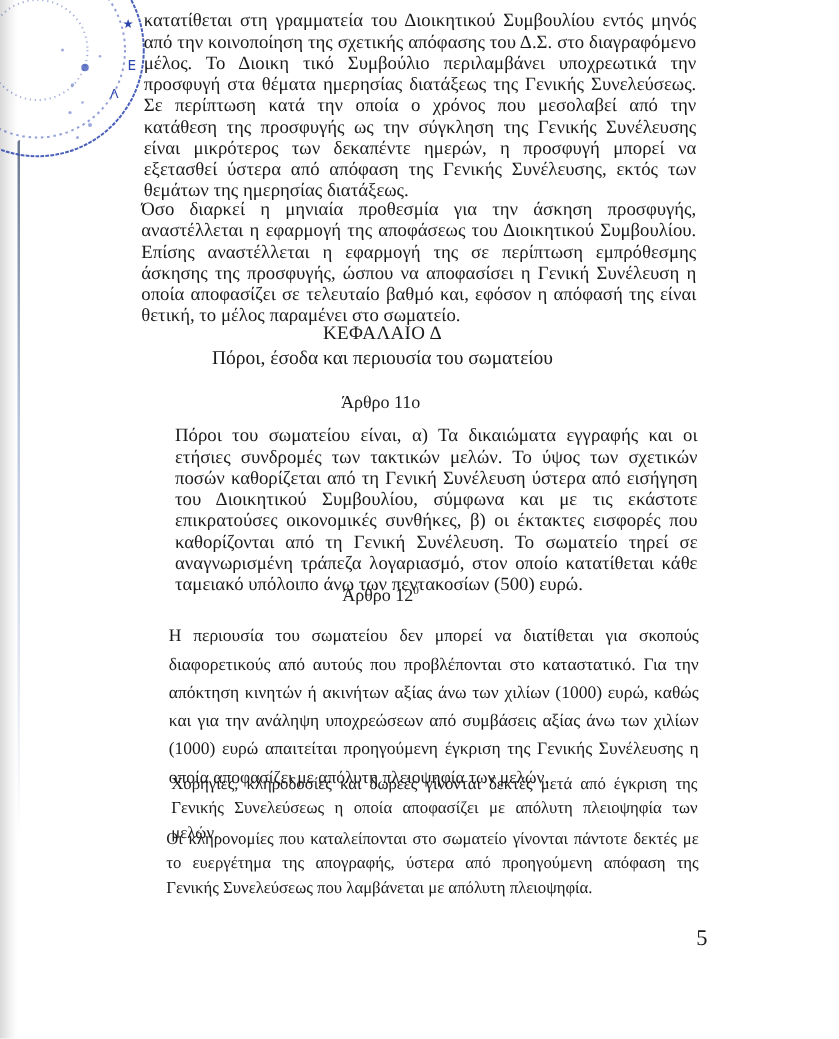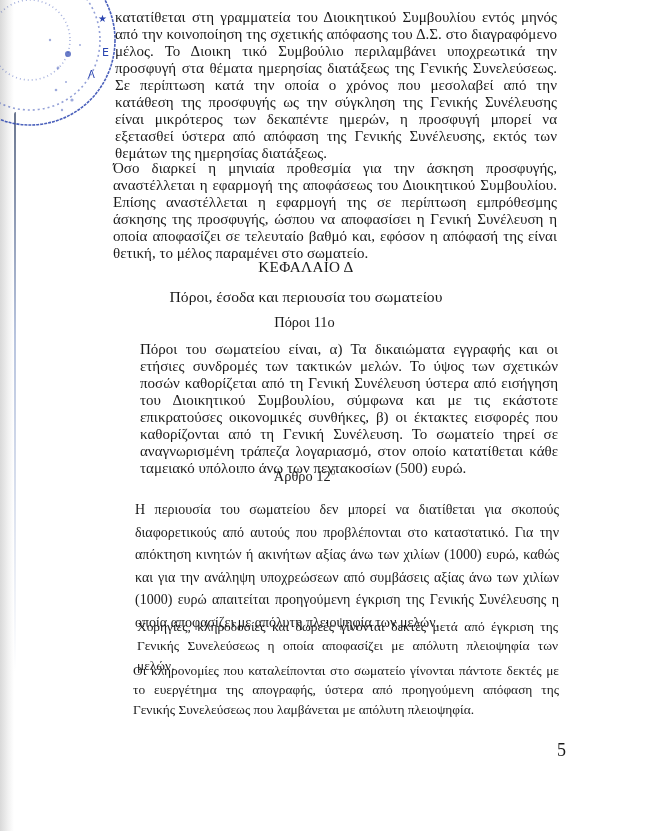--- a/index.html
+++ b/index.html
@@ -70,21 +70,21 @@
     }
     .chapter {
       font-size: 15.2px;
       letter-spacing: 0.3px;
       top: 258px;
       padding-left: 35px;
       box-sizing: border-box;
     }
     .chapter-sub {
       font-size: 15.6px;
-      top: 288px;
+      top: 278px;
       padding-left: 35px;
       box-sizing: border-box;
     }
     .article {
       font-size: 14.4px;
     }
     .article-11 { top: 314px; padding-left: 32px; box-sizing: border-box; }
     .article-12 { top: 467px; padding-left: 32px; box-sizing: border-box; }
     sup { font-size: 9px; vertical-align: 6px; }
     .page-number {
@@ -126,21 +126,21 @@
 <div class="page">
 
   <p class="para last-line" style="left:115px; top:9px; width:442px;">κατατίθεται στη γραμματεία του Διοικητικού Συμβουλίου εντός μηνός από την κοινοποίηση της σχετικής απόφασης του Δ.Σ. στο διαγραφόμενο μέλος. Το Διοικη τικό Συμβούλιο περιλαμβάνει υποχρεωτικά την προσφυγή στα θέματα ημερησίας διατάξεως της Γενικής Συνελεύσεως. Σε περίπτωση κατά την οποία ο χρόνος που μεσολαβεί από την κατάθεση της προσφυγής ως την σύγκληση της Γενικής Συνέλευσης είναι μικρότερος των δεκαπέντε ημερών, η προσφυγή μπορεί να εξετασθεί ύστερα από απόφαση της Γενικής Συνέλευσης, εκτός των θεμάτων της ημερησίας διατάξεως.</p>
 
   <p class="para last-line" style="left:113px; top:160px; width:444px;">Όσο διαρκεί η μηνιαία προθεσμία για την άσκηση προσφυγής, αναστέλλεται η εφαρμογή της αποφάσεως του Διοικητικού Συμβουλίου. Επίσης αναστέλλεται η εφαρμογή της σε περίπτωση εμπρόθεσμης άσκησης της προσφυγής, ώσπου να αποφασίσει η Γενική Συνέλευση η οποία αποφασίζει σε τελευταίο βαθμό και, εφόσον η απόφασή της είναι θετική, το μέλος παραμένει στο σωματείο.</p>
 
   <h2 class="heading chapter">ΚΕΦΑΛΑΙΟ   Δ</h2>
 
   <h3 class="heading chapter-sub">Πόροι, έσοδα και περιουσία του σωματείου</h3>
 
-  <h4 class="heading article article-11">Πόροι 11ο</h4>
+  <h4 class="heading article article-11">Άρθρο 11ο</h4>
 
   <p class="para last-line" style="left:140px; top:341px; width:418px;">Πόροι του σωματείου είναι, α) Τα δικαιώματα εγγραφής και οι ετήσιες συνδρομές των τακτικών μελών. Το ύψος των σχετικών ποσών καθορίζεται από τη Γενική Συνέλευση ύστερα από εισήγηση του Διοικητικού Συμβουλίου, σύμφωνα και με τις εκάστοτε επικρατούσες οικονομικές συνθήκες, β) οι έκτακτες εισφορές που καθορίζονται από τη Γενική Συνέλευση. Το σωματείο τηρεί σε αναγνωρισμένη τράπεζα λογαριασμό, στον οποίο κατατίθεται κάθε ταμειακό υπόλοιπο άνω των πεντακοσίων (500) ευρώ.</p>
 
   <h4 class="heading article article-12">
     <span>Άρθρο 12</span><sup>0</sup>
   </h4>
 
   <p class="para big last-line" style="left:135px; top:499px; width:424px;">Η περιουσία του σωματείου δεν μπορεί να διατίθεται για σκοπούς διαφορετικούς από αυτούς που προβλέπονται στο καταστατικό. Για την απόκτηση κινητών ή ακινήτων αξίας άνω των χιλίων (1000) ευρώ, καθώς και για την ανάληψη υποχρεώσεων από συμβάσεις αξίας άνω των χιλίων (1000) ευρώ απαιτείται προηγούμενη έγκριση της Γενικής Συνέλευσης η οποία αποφασίζει με απόλυτη πλειοψηφία των μελών.</p>
 
   <p class="para small last-line" style="left:133px; top:661px; width:426px;">Οι κληρονομίες που καταλείπονται στο σωματείο γίνονται πάντοτε δεκτές με το ευεργέτημα της απογραφής, ύστερα από προηγούμενη απόφαση της Γενικής Συνελεύσεως που λαμβάνεται με απόλυτη πλειοψηφία.</p>

